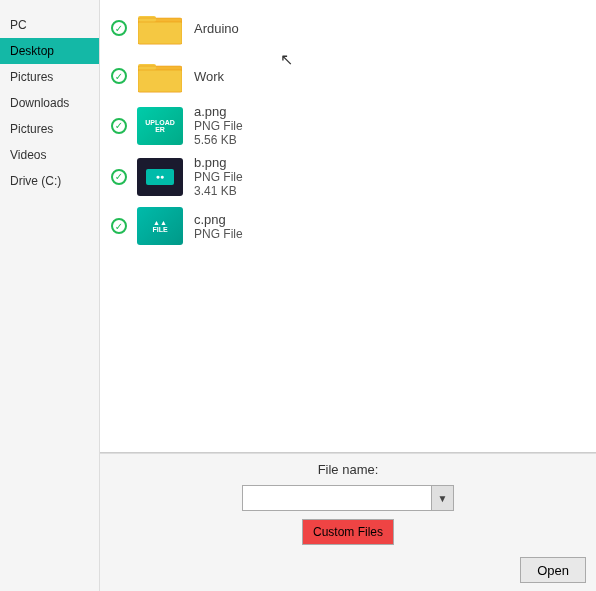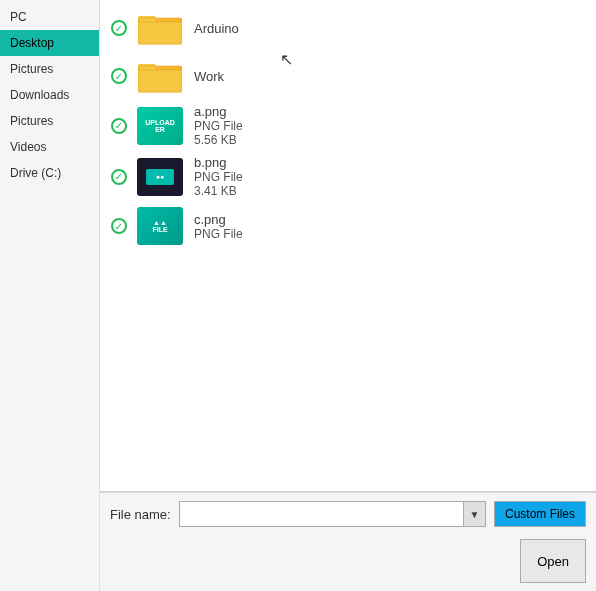--- a/index.html
+++ b/index.html
@@ -22,21 +22,21 @@
       position: relative;
     }
 
     
     .sidebar {
       width: 100px;
       background: #f5f5f5;
       border-right: 1px solid #ddd;
       display: flex;
       flex-direction: column;
-      padding-top: 4px;
+      padding-top: 12px;
       flex-shrink: 0;
     }
 
     .sidebar-item {
       padding: 6px 8px 6px 10px;
       font-size: 12px;
       color: #333;
       cursor: pointer;
       white-space: nowrap;
       overflow: hidden;
@@ -123,20 +123,21 @@
     }
 
     
     .bottom-bar {
       border-top: 1px solid #ddd;
       padding: 8px 10px;
       background: #f5f5f5;
       display: flex;
       align-items: center;
       gap: 8px;
+      flex-direction: column;
     }
 
     .filename-label {
       font-size: 13px;
       color: #333;
       white-space: nowrap;
     }
 
     .filename-input-wrapper {
       flex: 1;
@@ -161,36 +162,36 @@
       border-left: none;
       display: flex;
       align-items: center;
       justify-content: center;
       cursor: pointer;
       font-size: 10px;
       color: #444;
     }
 
     .file-type-btn {
-      background: #0ea5e9;
+      background: #ef4444;
       border: 1px solid #aaa;
       padding: 3px 10px;
       font-size: 12px;
       cursor: pointer;
       white-space: nowrap;
       height: 26px;
     }
 
     .open-btn {
       background: #e8e8e8;
       border: 1px solid #aaa;
       padding: 3px 16px;
       font-size: 13px;
       cursor: pointer;
-      height: 44px;
+      height: 26px;
     }
 
     .bottom-row2 {
       display: flex;
       justify-content: flex-end;
       padding: 4px 10px 8px;
       background: #f5f5f5;
       gap: 6px;
     }
 

